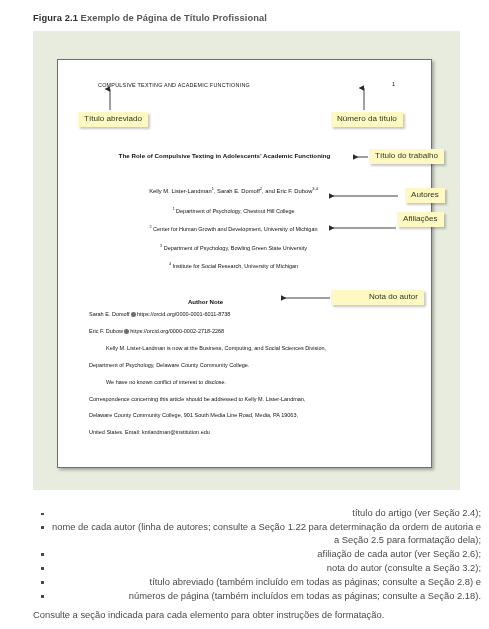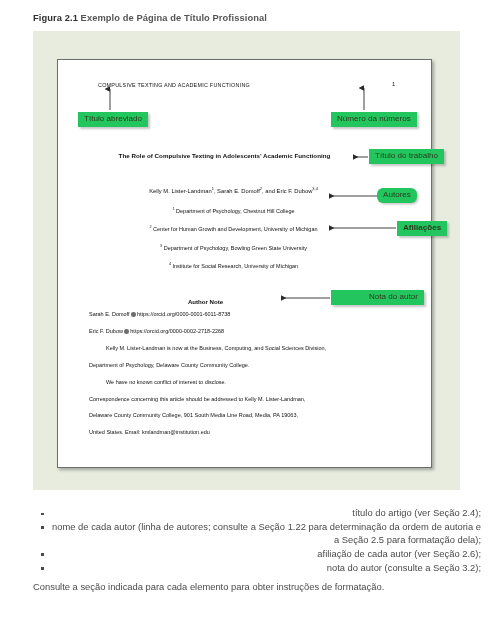--- a/index.html
+++ b/index.html
@@ -155,21 +155,21 @@
     width: 4.6px; height: 4.6px;
     border-radius: 50%;
     background: #6e6e6e;
     vertical-align: -0.3px;
     margin: 0 1.4px;
   }
 
   
   .callout {
     position: absolute;
-    background: #22c55e;
+    background: #fef9c3;
     color: #2d3a1d;
     font-size: 8.1px;
     font-family: "Liberation Sans", sans-serif;
     padding: 3px 6px 3.5px 6px;
     white-space: nowrap;
     box-shadow: 1.5px 1.5px 2px rgba(0,0,0,0.22);
     line-height: 1;
   }
 
   
@@ -296,31 +296,33 @@
 
   <line x1="398" y1="196" x2="329" y2="196" stroke="#2b2b2b" stroke-width="0.9" marker-end="url(#arrL)"></line>
 
   <line x1="396" y1="228" x2="329" y2="228" stroke="#2b2b2b" stroke-width="0.9" marker-end="url(#arrL)"></line>
 
   <line x1="330" y1="298" x2="281" y2="298" stroke="#2b2b2b" stroke-width="0.9" marker-end="url(#arrL)"></line>
 </svg>
 
 <div class="callout" style="left:78px; top:112px;">Título abreviado</div>
 
-<div class="callout" style="left:331px; top:112px;">Número da números</div>
+<div class="callout" style="left:331px; top:112px;">Número da título</div>
 
 <div class="callout" style="left:369px; top:149px;">Título do trabalho</div>
 
-<div class="callout" style="left:377px; top:188px;border-radius:6px;">Autores</div>
-
-<div class="callout" style="left:397px; top:221px;font-weight:bold;">Afiliações</div>
+<div class="callout" style="left:405px; top:188px;">Autores</div>
+
+<div class="callout" style="left:397px; top:212px;">Afiliações</div>
 
 <div class="callout" style="left:331px; top:290px;padding-left:38px;">Nota do autor</div>
 
 <div class="bullet-block">
   <ul>
     <li>título do artigo (ver Seção 2.4);</li>
     <li>nome de cada autor (linha de autores; consulte a Seção 1.22 para determinação da ordem de autoria e a Seção 2.5 para formatação dela);</li>
     <li>afiliação de cada autor (ver Seção 2.6);</li>
     <li>nota do autor (consulte a Seção 3.2);</li>
+    <li>título abreviado (também incluído em todas as páginas; consulte a Seção 2.8) e</li>
+    <li>números de página (também incluídos em todas as páginas; consulte a Seção 2.18).</li>
   </ul>
   <div class="closing-line">Consulte a seção indicada para cada elemento para obter instruções de formatação.</div>
 </div>
 
 </body></html>

